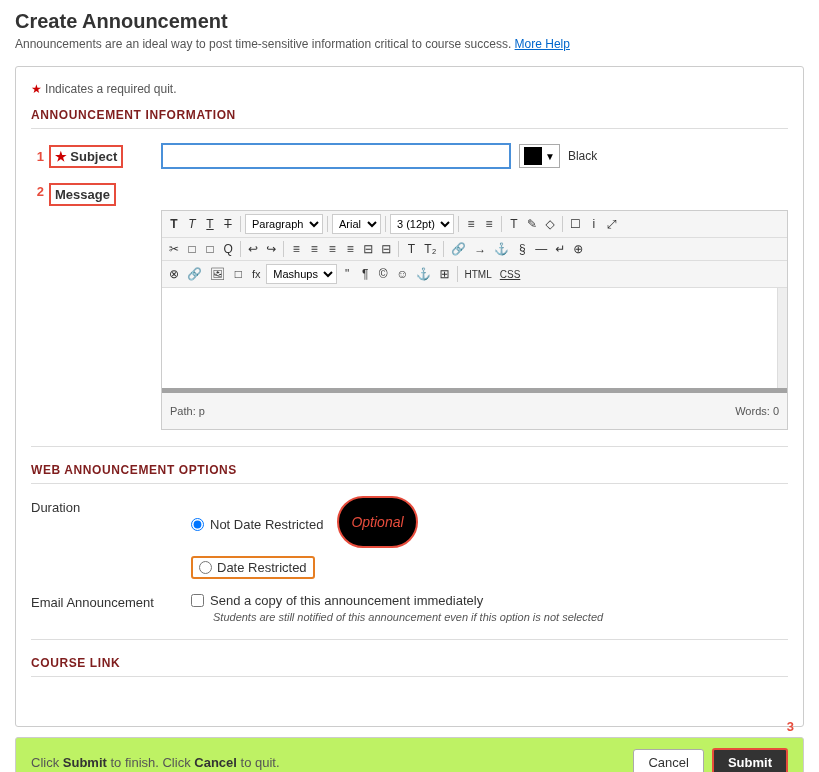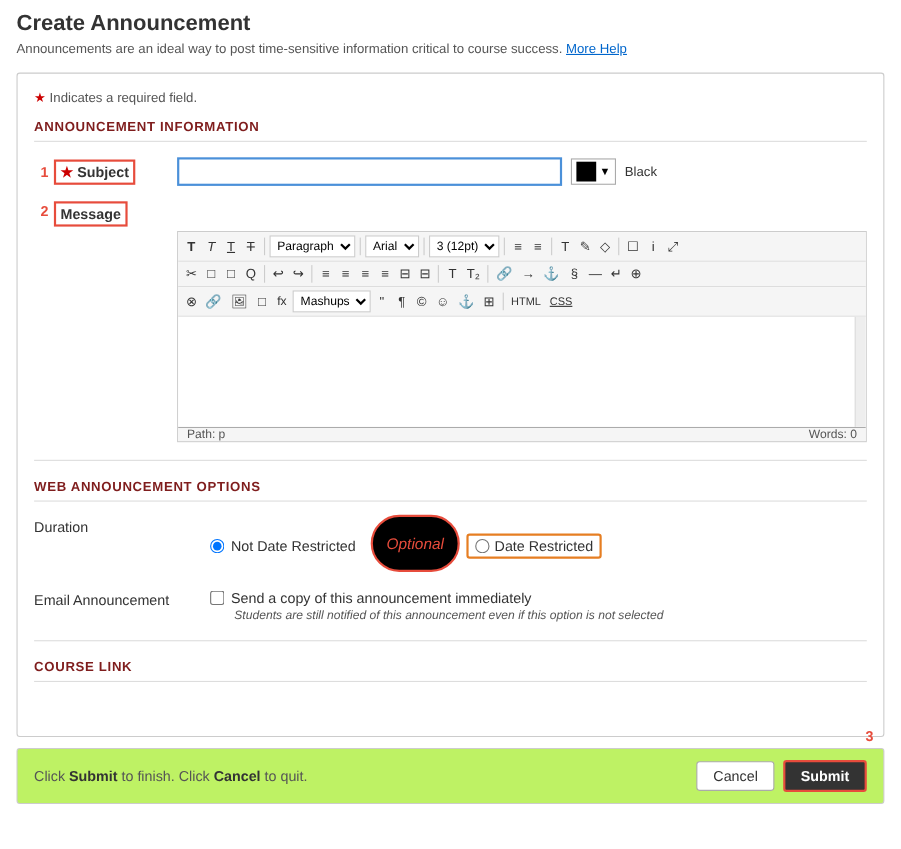--- a/index.html
+++ b/index.html
@@ -35,32 +35,32 @@
     
     .editor-container { border: 1px solid #ccc; margin-left: 130px; margin-bottom: 14px; }
     .toolbar-row { display: flex; align-items: center; flex-wrap: wrap; border-bottom: 1px solid #ddd; padding: 3px 4px; gap: 2px; background: #f5f5f5; }
     .toolbar-btn { background: none; border: none; cursor: pointer; padding: 1px 3px; font-size: 12px; color: #333; display: inline-flex; align-items: center; min-width: 16px; justify-content: center; }
     .toolbar-select { font-size: 11px; border: 1px solid #ccc; padding: 1px 2px; background: #fff; cursor: pointer; height: 20px; }
     .toolbar-separator { width: 1px; background: #ccc; height: 16px; margin: 0 2px; }
 
     .editor-body { min-height: 100px; background: #fff; padding: 6px; position: relative; }
     .editor-scrollbar { position: absolute; right: 0; top: 0; bottom: 0; width: 10px; background: #eee; border-left: 1px solid #ddd; }
 
-    .editor-footer { background: #f5f5f5; border-top: 1px solid #a3a3a3; padding: 0 8px; font-size: 11px; color: #555; display: flex; justify-content: space-between; }
+    .editor-footer { background: #f5f5f5; border-top: 5px solid #a3a3a3; padding: 12px 8px; font-size: 11px; color: #555; display: flex; justify-content: space-between; }
 
     
     .label-box-1 { border: 2px solid #e74c3c; padding: 2px 4px; display: inline-block; position: relative; }
 
     
     .section-gap { border-top: 1px solid #ddd; margin: 16px 0; }
 
     .options-row { display: flex; align-items: flex-start; margin-bottom: 14px; }
     .options-label { width: 160px; font-size: 13px; color: #333; flex-shrink: 0; padding-top: 2px; }
 
-    .radio-group { display: flex; flex-direction: row; gap: 6px; }
+    .radio-group { display: flex; flex-direction: column; gap: 6px; }
     .radio-item { display: flex; align-items: center; gap: 6px; font-size: 13px; }
     .radio-item input[type="radio"] { margin: 0; }
 
     
     .optional-bubble { display: inline-block; border: 2px solid #e74c3c; border-radius: 50px; padding: 16px 12px; color: #e74c3c; font-size: 14px; font-style: italic; margin-left: 8px; position: relative; top: -2px; background: #000000; }
 
     
     .date-restricted-highlight { border: 2px solid #e67e22; border-radius: 3px; padding: 2px 6px; display: inline-flex; align-items: center; gap: 5px; }
 
     .email-note { font-size: 11px; color: #555; font-style: italic; margin-top: 3px; margin-left: 22px; }
@@ -85,21 +85,21 @@
 <div class="page-wrapper">
   <h1 class="page-title">Create Announcement</h1>
   <p class="page-subtitle">
     <span>Announcements are an ideal way to post time-sensitive information critical to course success.</span>
     <a href="#">More Help</a>
   </p>
 
   <div class="main-card">
     <div class="required-note">
       <span class="required-star">★</span>
-      <span>Indicates a required field.</span>
+      <span>Indicates a required quit.</span>
     </div>
 
     <div class="section-header">ANNOUNCEMENT INFORMATION</div>
 
     <div class="form-row">
       <div class="row-number"><span class="step-number">1</span></div>
       <div class="form-label">
         <div class="label-box-1">
           <span class="req-star">★</span>
           <span>Subject</span>

